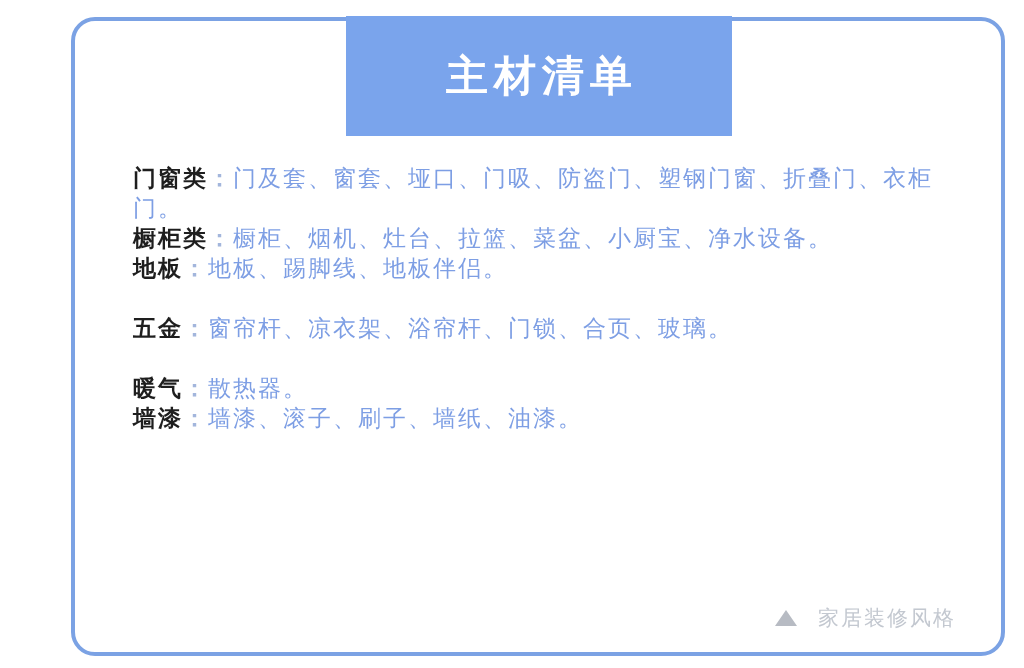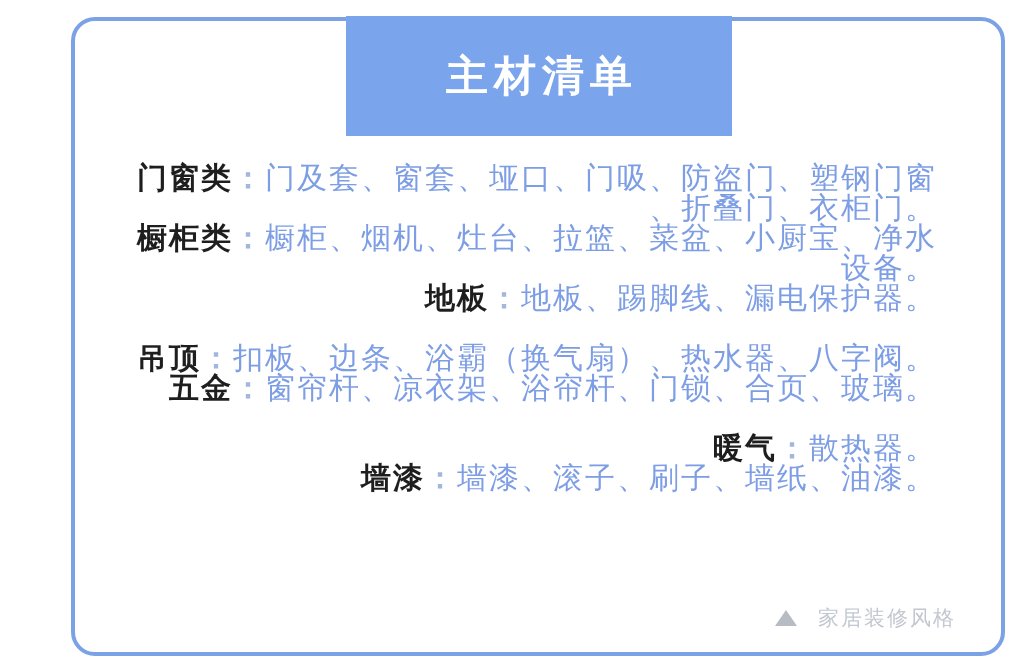--- a/index.html
+++ b/index.html
@@ -41,26 +41,25 @@
     line-height: 1;
     padding-left: 6px; 
   }
   .content {
     position: absolute;
     left: 105px; top: 163px;
     width: 804px;
     z-index: 1;
   }
   .cat {
-    font-size: 30px;
+    font-size: 23px;
     line-height: 30px;
     letter-spacing: 2px;
     word-break: break-all;
     line-break: anywhere;
-    text-align: right;
   }
   .cat.gap { margin-bottom: 30px; }
   .cat .label {
     color: #1e1e1e;
     font-weight: bold;
   }
   .cat .colon {
     color: #a3b6dc;
     font-weight: bold;
   }
@@ -98,24 +97,23 @@
     <div class="title">主材清单</div>
   </div>
 
   <div class="content">
 
     <p class="cat"><span class="label">门窗类</span><span class="colon">：</span><span class="items">门及套、窗套、垭口、门吸、防盗门、塑钢门窗、折叠门、衣柜门。</span></p>
 
     <p class="cat"><span class="label">橱柜类</span><span class="colon">：</span><span class="items">橱柜、烟机、灶台、拉篮、菜盆、小厨宝、净水设备。</span></p>
 
 
-    <p class="cat gap"><span class="label">地板</span><span class="colon">：</span><span class="items">地板、踢脚线、漏电保护器。</span></p>
+    <p class="cat gap"><span class="label">地板</span><span class="colon">：</span><span class="items">地板、踢脚线、地板伴侣。</span></p>
 
 
-    <p class="cat"><span class="label">吊顶</span><span class="colon">：</span><span class="items">扣板、边条、浴霸（换气扇）、热水器、八字阀。</span></p>
 
 
     <p class="cat gap"><span class="label">五金</span><span class="colon">：</span><span class="items">窗帘杆、凉衣架、浴帘杆、门锁、合页、玻璃。</span></p>
 
     <p class="cat"><span class="label">暖气</span><span class="colon">：</span><span class="items">散热器。</span></p>
 
     <p class="cat"><span class="label">墙漆</span><span class="colon">：</span><span class="items">墙漆、滚子、刷子、墙纸、油漆。</span></p>
 
   </div>
 

